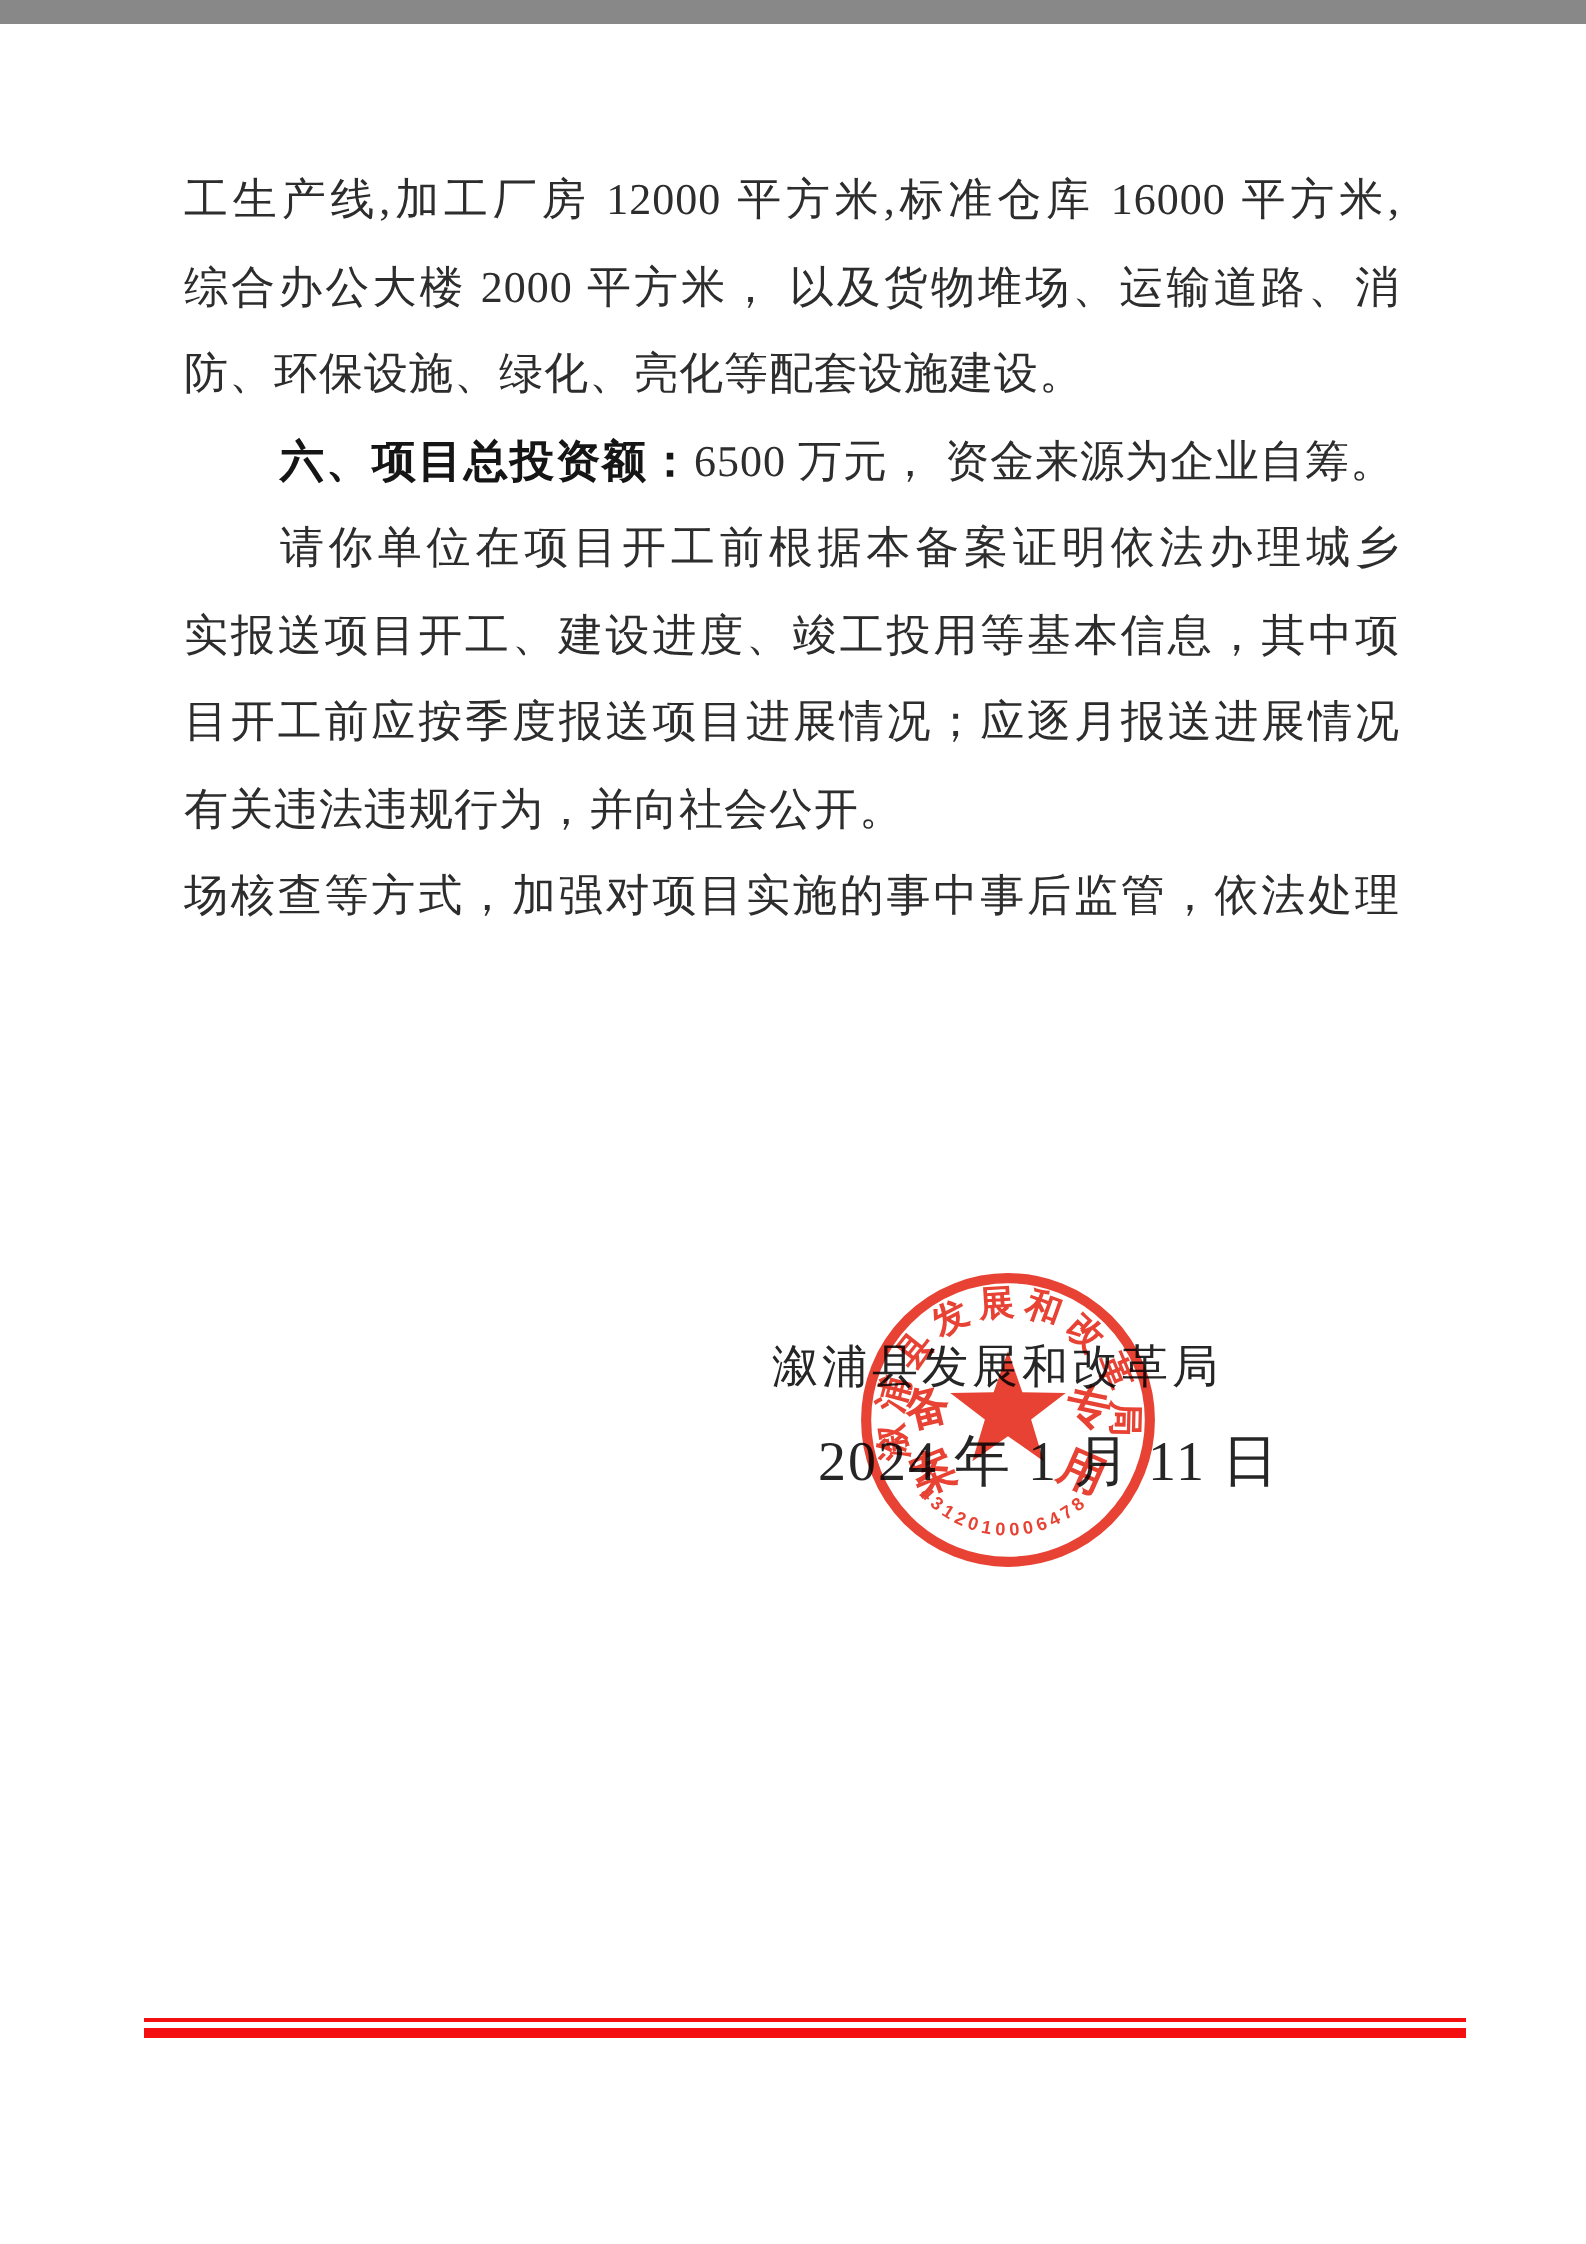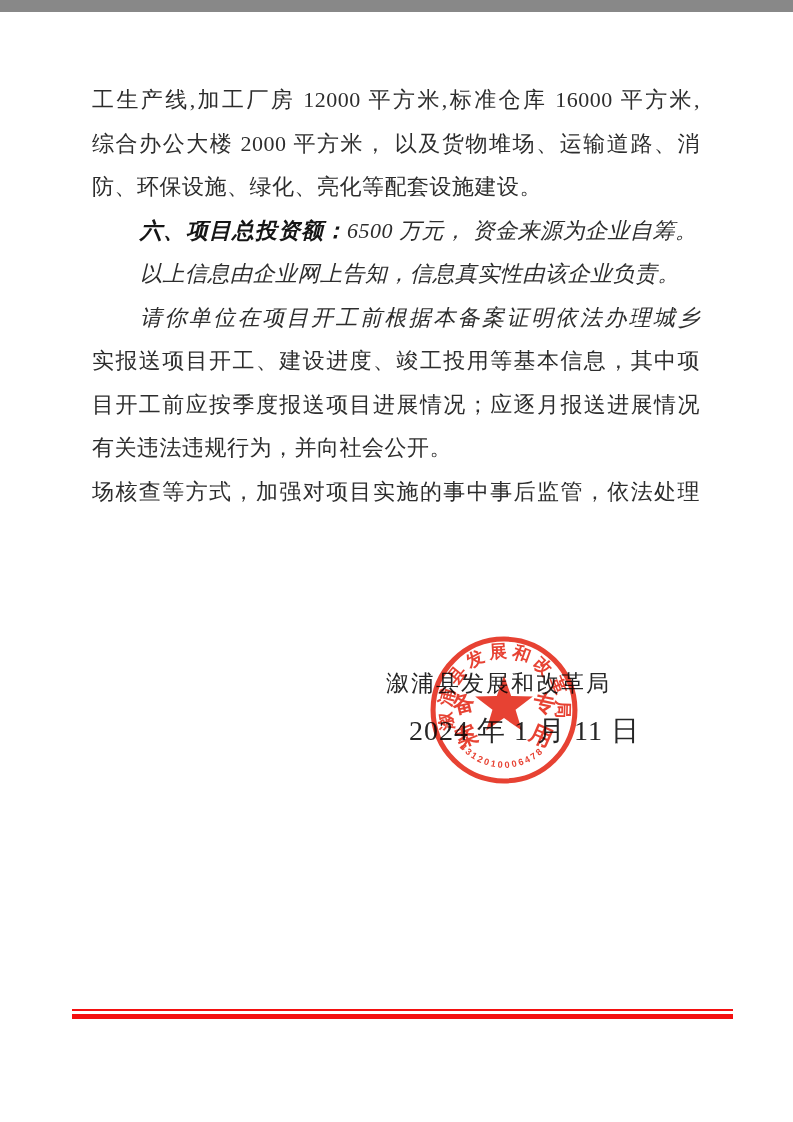--- a/index.html
+++ b/index.html
@@ -20,21 +20,21 @@
   }
   .line {
     line-height:43.5px;
     height:43.5px;
     letter-spacing:0.5px;
   }
   .line.just {
     text-align:justify;
     text-align-last:justify;
   }
-  .line.indent { text-indent:48px;font-style:italic; }
+  .line.indent { text-indent:48px; }
   .bold {
     font-weight:bold;
     color:#151515;
     letter-spacing:1px;
   }
   .sig-bureau {
     position:absolute;
     left:386px; top:656px;
     font-size:23px;
     letter-spacing:2px;
@@ -70,21 +70,20 @@
 </head>
 <body>
 
 <div class="page">
 
   <div class="body-text">
       <div class="line just"><span>工生产线,加工厂房 12000 平方米,标准仓库 16000 平方米,</span></div>
       <div class="line just"><span>综合办公大楼 2000 平方米， 以及货物堆场、运输道路、消</span></div>
       <div class="line"><span>防、环保设施、绿化、亮化等配套设施建设。</span></div>
       <div class="line indent"><span class="bold">六、项目总投资额：</span><span>6500 万元， 资金来源为企业自筹。</span></div>
-      <div class="line indent"><span>以上信息由企业网上告知，信息真实性由该企业负责。</span></div>
       <div class="line just indent"><span>请你单位在项目开工前根据本备案证明依法办理城乡</span></div>
       <div class="line just"><span>实报送项目开工、建设进度、竣工投用等基本信息，其中项</span></div>
       <div class="line just"><span>目开工前应按季度报送项目进展情况；应逐月报送进展情况</span></div>
       <div class="line"><span>有关违法违规行为，并向社会公开。</span></div>
       <div class="line just"><span>场核查等方式，加强对项目实施的事中事后监管，依法处理</span></div>
     </div>
 
   <div class="sig-bureau">溆浦县发展和改革局</div>
 
   <div class="sig-date">2024 年 1 月 11 日</div>

